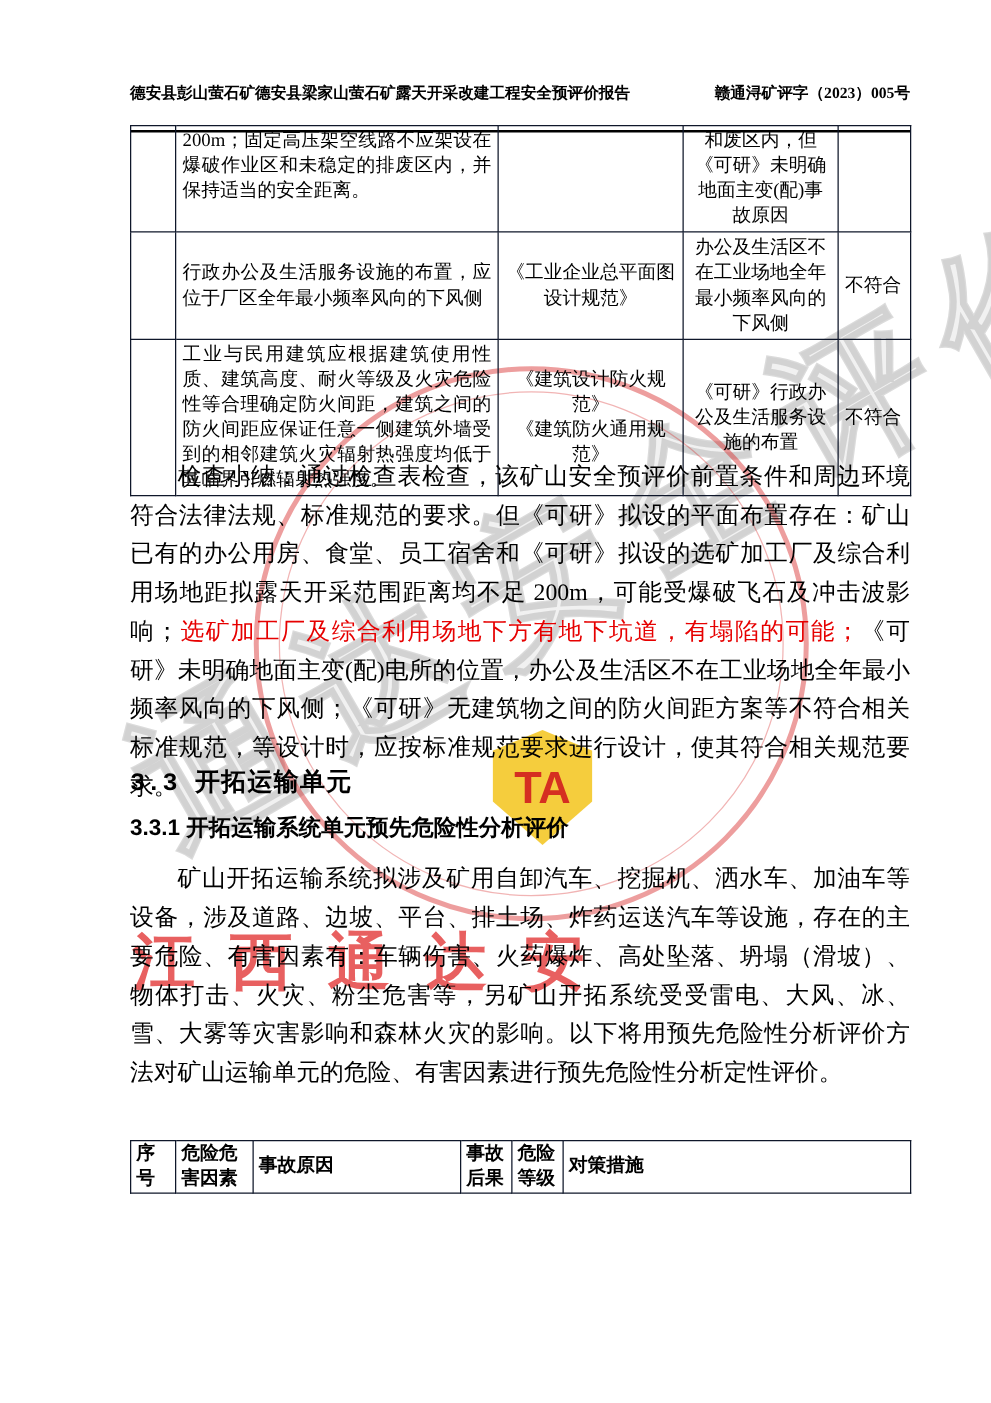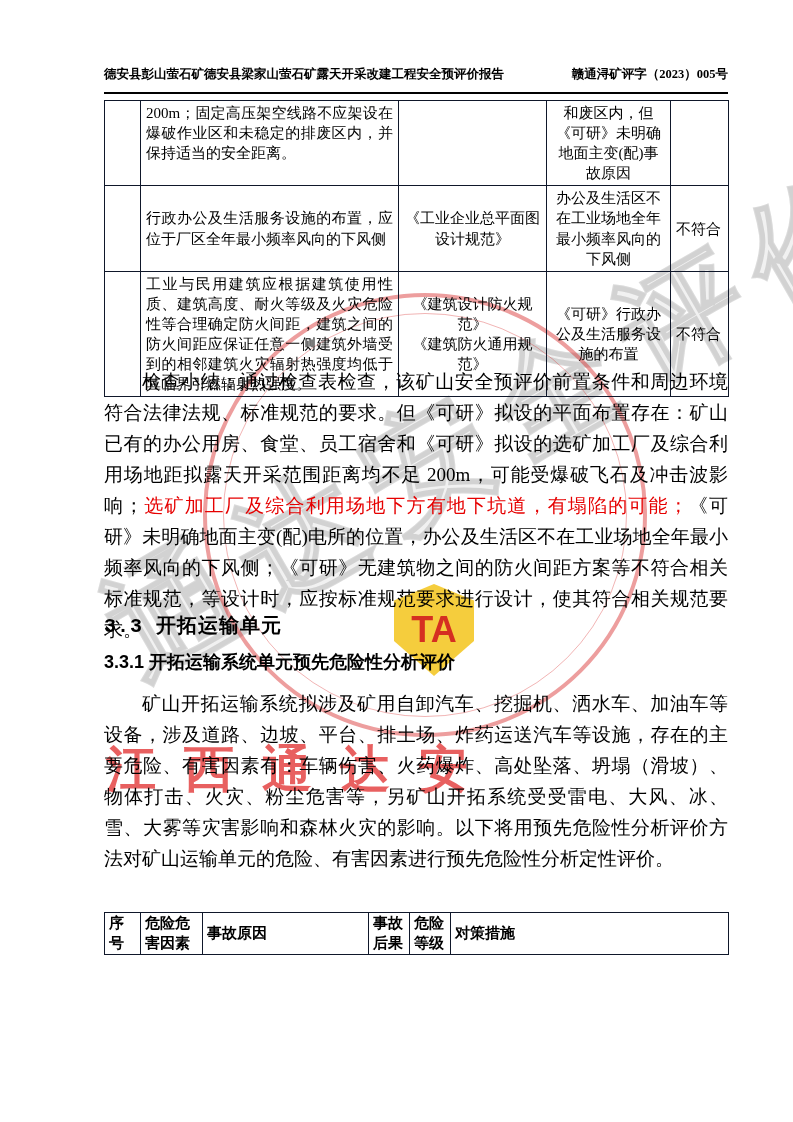--- a/index.html
+++ b/index.html
@@ -41,21 +41,21 @@
     color:rgba(222,28,28,0.70);
     font-family:"Liberation Sans", sans-serif;
   }
 
   
   .content { position:absolute; left:0; top:0; width:793px; height:1122px; z-index:2; }
   .block { position:absolute; left:104px; width:624px; }
 
   .doc-header {
     top:66px; display:flex; justify-content:space-between; align-items:flex-end;
-    font-size:12.5px; font-weight:bold; padding-bottom:9px;
+    font-size:12.5px; font-weight:bold; padding-bottom:21px;
     border-bottom:2px solid #000;
     text-align:center;
   }
 
   table { border-collapse:collapse; width:624px; table-layout:fixed; }
   td { border:1px solid #0f172a; vertical-align:middle;font-family:Liberation Serif, serif; }
 
   .check-table { top:100px; font-size:15px; line-height:1.34; }
   .check-table td { padding:2px 5px; }
   .c-content  { text-align:justify; }

